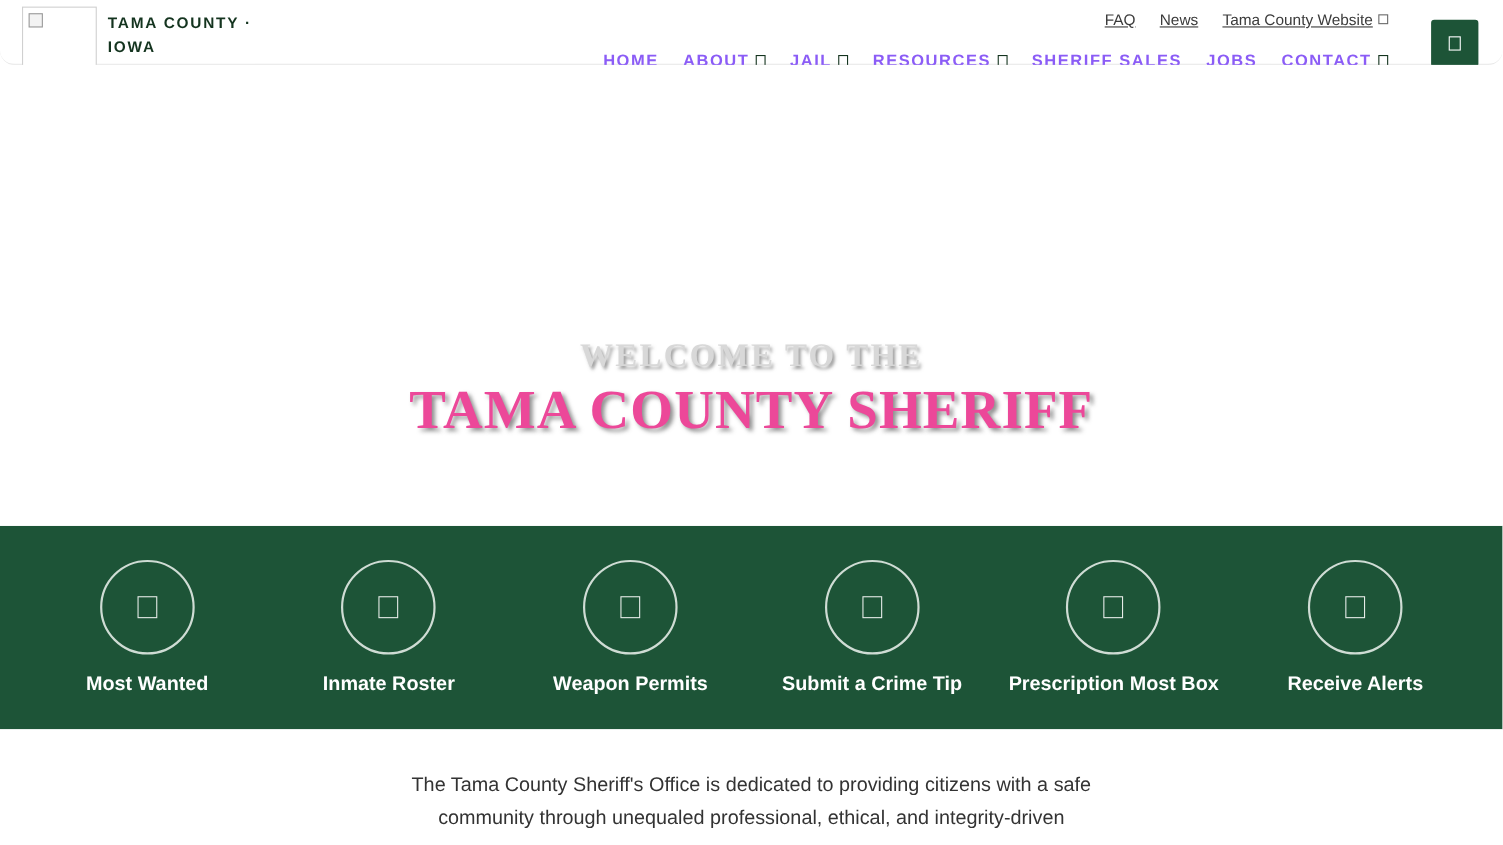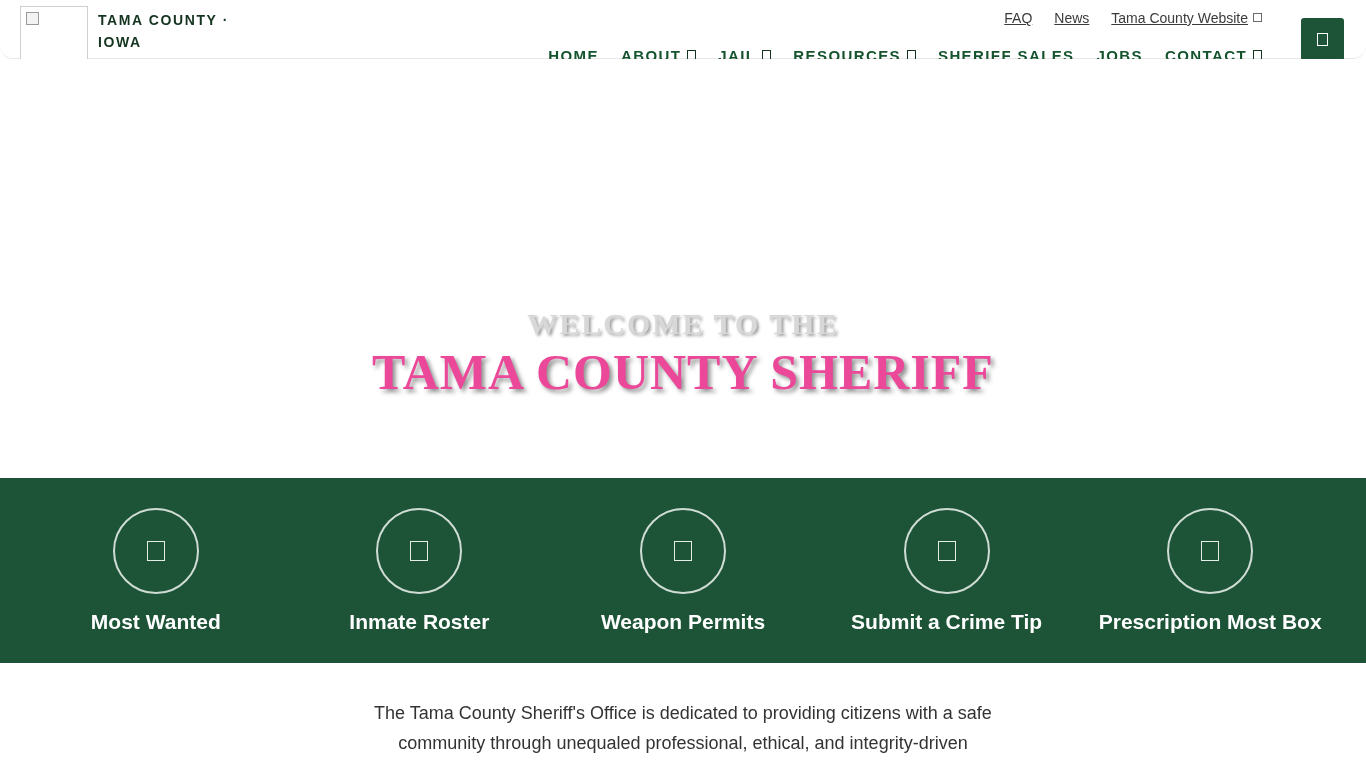--- a/index.html
+++ b/index.html
@@ -124,21 +124,21 @@
     letter-spacing: 1.4px;
     color: #14341f;
     text-transform: uppercase;
   }
   .main-nav .nav-item {
     display: flex;
     align-items: center;
     gap: 6px;
     white-space: nowrap;
     cursor: pointer;
-    color: #14532d;
+    color: #8b5cf6;
     text-decoration: none;
   }
   .caret {
     display: inline-block;
     width: 9px; height: 11px;
     border: 1px solid #14341f;
   }
 
   
   .hero {
@@ -202,21 +202,21 @@
     align-items: center;
     justify-content: center;
   }
   .ql-circle .glyph-box {
     width: 18px;
     height: 20px;
     border: 1px solid #e6ece8;
   }
   .ql-label {
     color: #ffffff;
-    font-size: 21px;
+    font-size: 18px;
     font-weight: bold;
     text-align: center;
     white-space: nowrap;
   }
 
   
   .intro {
     width: 100%;
     background: #ffffff;
     padding: 36px 0 0 0;
@@ -319,18 +319,24 @@
     <div class="ql-label">Submit a Crime Tip</div>
   </div>
 
   <div class="ql-item">
     <div class="ql-circle">
         <span class="glyph-box"></span>
       </div>
     <div class="ql-label">Prescription Most Box</div>
   </div>
 
+  <div class="ql-item">
+    <div class="ql-circle">
+        <span class="glyph-box"></span>
+      </div>
+    <div class="ql-label">Receive Alerts</div>
+  </div>
 
 </section>
 
 <section class="intro">
   <p>The Tama County Sheriff's Office is dedicated to providing citizens with a safe community through unequaled professional, ethical, and integrity-driven</p>
 </section>
 
 </body></html>

